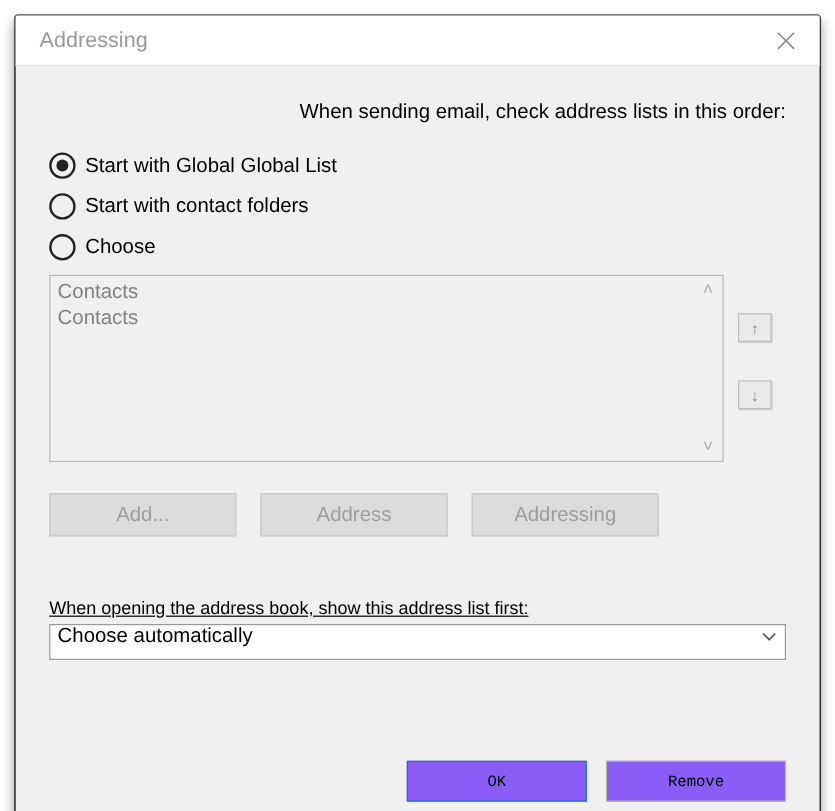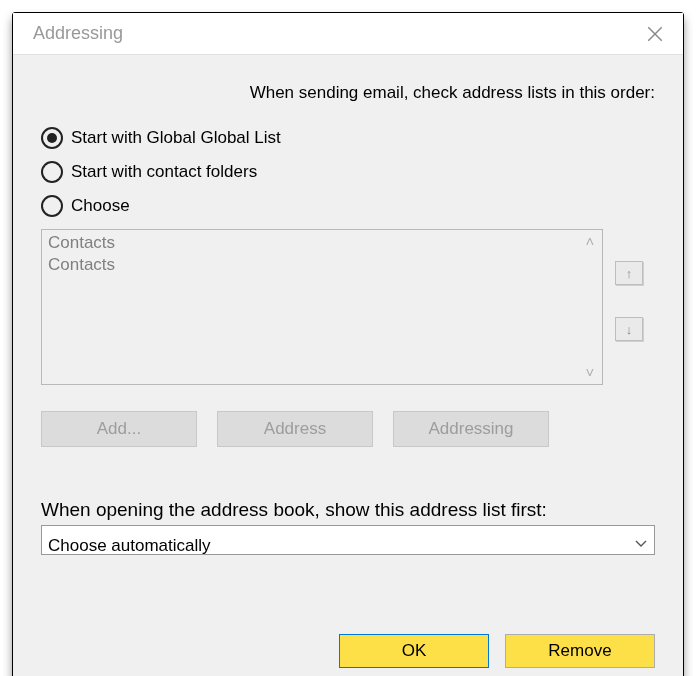--- a/index.html
+++ b/index.html
@@ -163,59 +163,60 @@
       border: 1px solid #c8c8c8;
       background: #dcdcdc;
       color: #9d9d9d;
       font-size: 17px;
       font-family: inherit;
       display: flex;
       align-items: center;
       justify-content: center;
     }
     .section-label2 {
-      font-size: 19px;
+      font-size: 15px;
       color: #000;
       margin-bottom: 4px;
+      text-decoration: underline;
     }
     .dropdown {
       width: 100%;
       height: 30px;
       border: 1px solid #999;
       background: #fff;
       display: flex;
-      align-items: flex-end;
+      align-items: flex-start;
       justify-content: space-between;
-      padding: 0 6px 0 6px;
+      padding: 0 6px 12px 6px;
     }
     .dropdown-text {
       font-size: 17px;
       color: #000;
       line-height: 1;
     }
     .dropdown-chevron {
       color: #555;
     }
     .bottom-row {
       height: 64px;
       display: flex;
       align-items: center;
       justify-content: flex-end;
       padding: 0 28px;
       gap: 16px;
     }
     .main-btn {
       width: 150px;
       height: 34px;
-      font-size: 17px;
-      font-family: Liberation Sans, sans-serif;
-      display: flex;
-      align-items: center;
-      justify-content: center;
-      background: #fde047;
+      font-size: 13px;
+      font-family: Liberation Mono, monospace;
+      display: flex;
+      align-items: center;
+      justify-content: center;
+      background: #8b5cf6;
       border: 1px solid #adadad;
       color: #000;
     }
     .main-btn.primary {
       border: 1.5px solid #0078d7;
     }
   </style>
 </head>
 <body>
 

